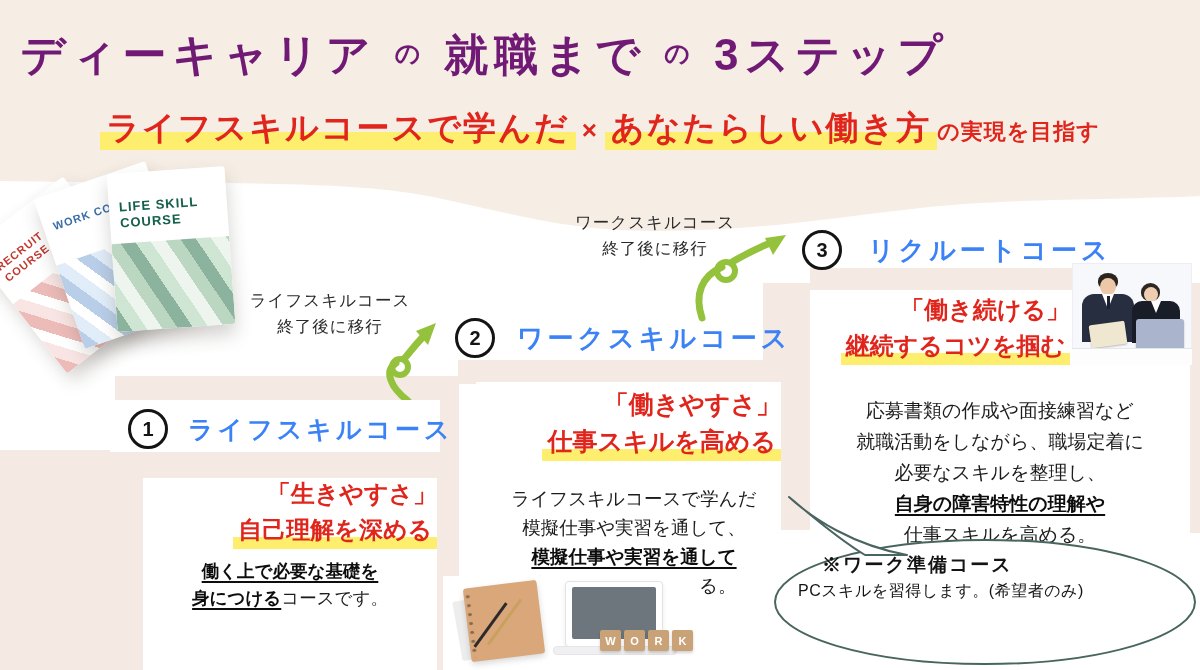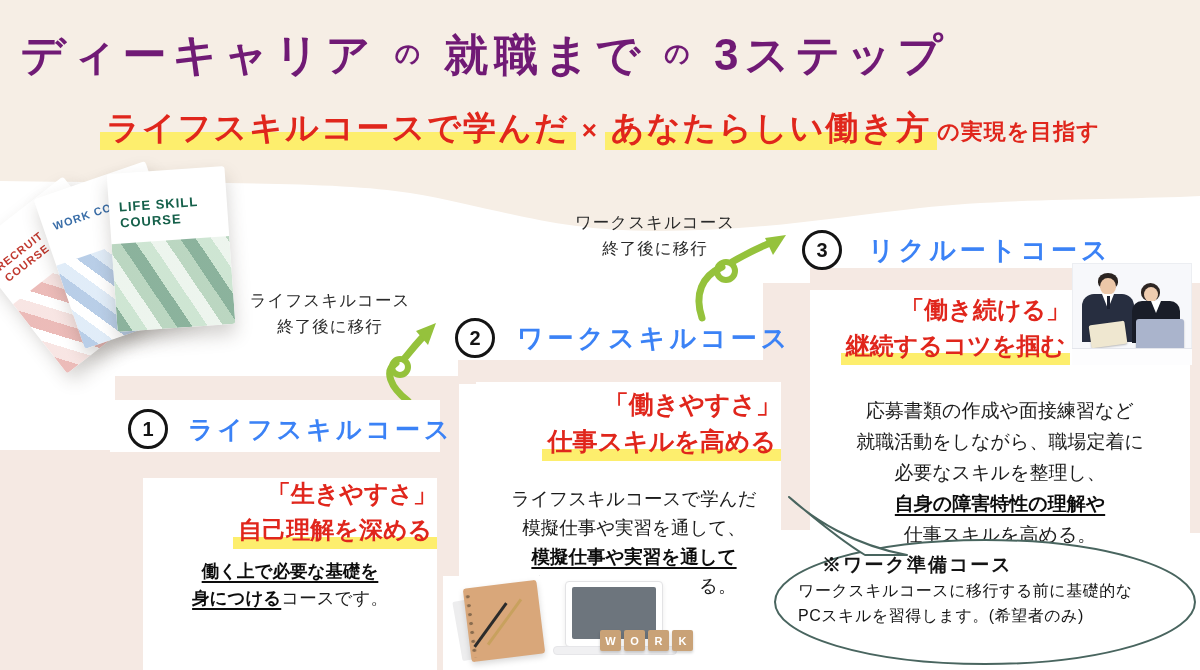--- a/index.html
+++ b/index.html
@@ -215,17 +215,16 @@
       <div class="block">K</div>
     </div>
   </div>
 
   <svg class="abs" style="left:765px;top:495px;" width="440" height="175" viewBox="0 0 440 175">
     <ellipse cx="220" cy="107" rx="210" ry="62" fill="#ffffff" stroke="#49655f" stroke-width="2"></ellipse>
     <path d="M100,60 C70,42 40,15 24,2 C48,24 88,50 142,60 Z" fill="#ffffff" stroke="#49655f" stroke-width="2" stroke-linejoin="round"></path>
   </svg>
   <div class="abs bubble-text" style="left:798px;top:552px;width:395px;">
     <div class="nb-title">※ワーク準備コース</div>
-    <div class="nb-line">ワークスキルコースに移行する前に基礎的な</div>
     <div class="nb-line">PCスキルを習得します。(希望者のみ)</div>
   </div>
 
 </div>
 
 </body></html>

